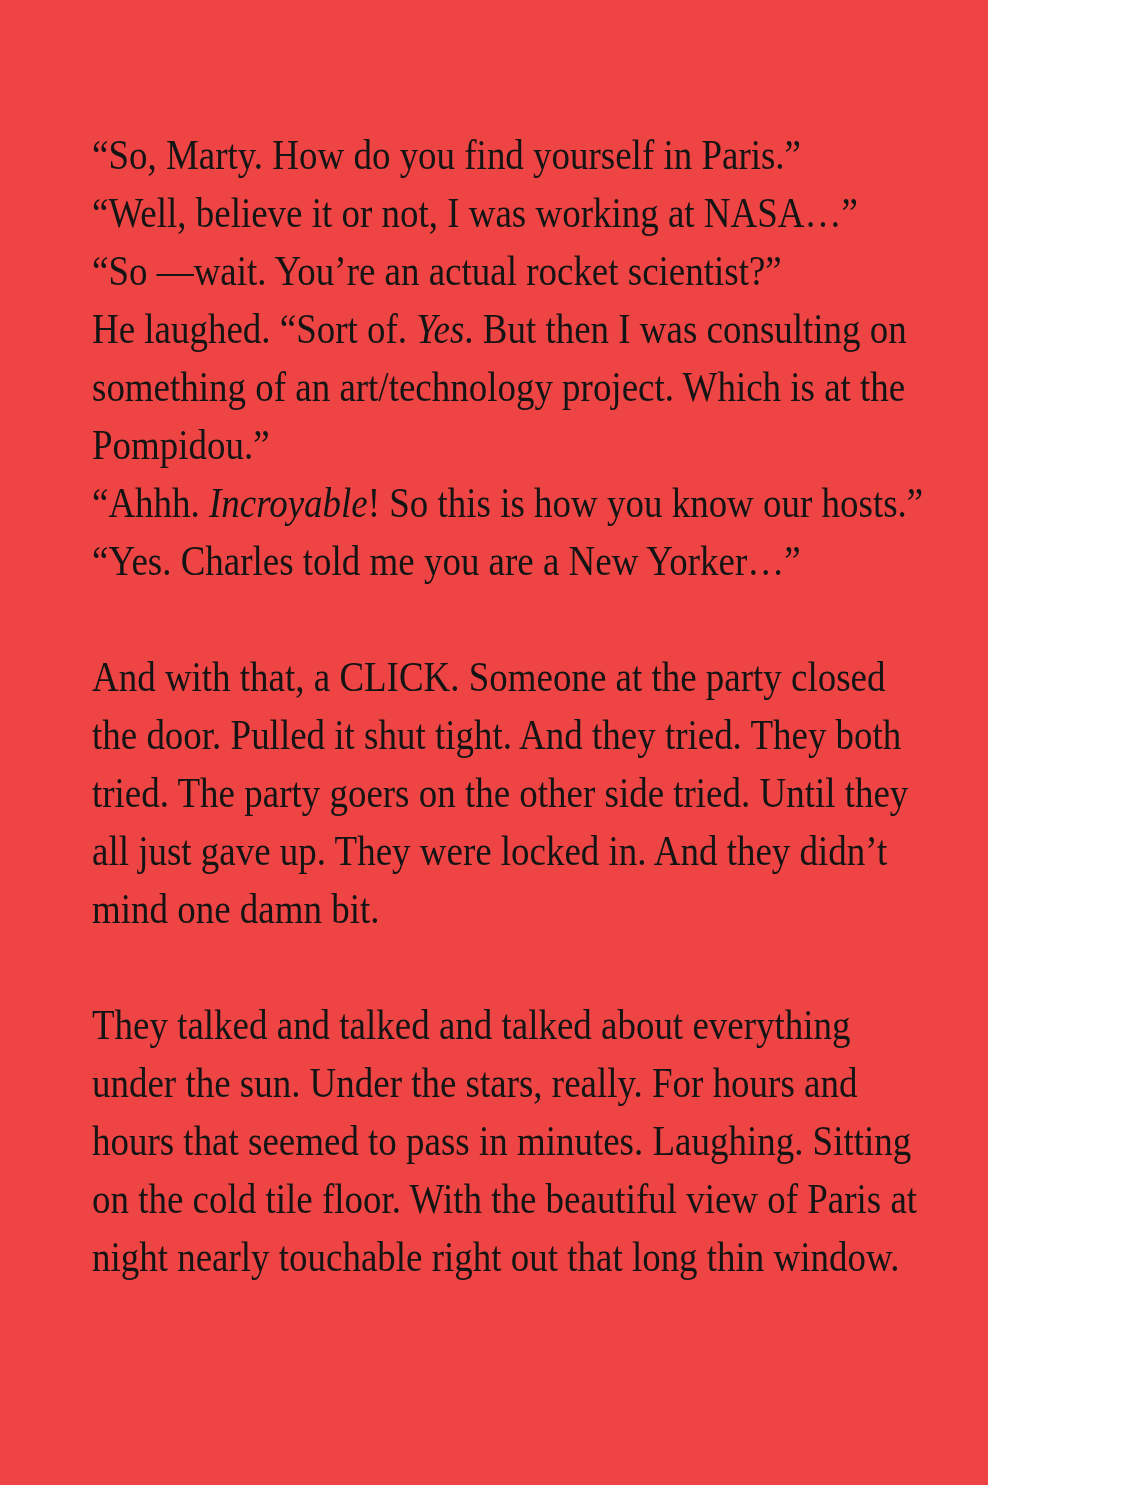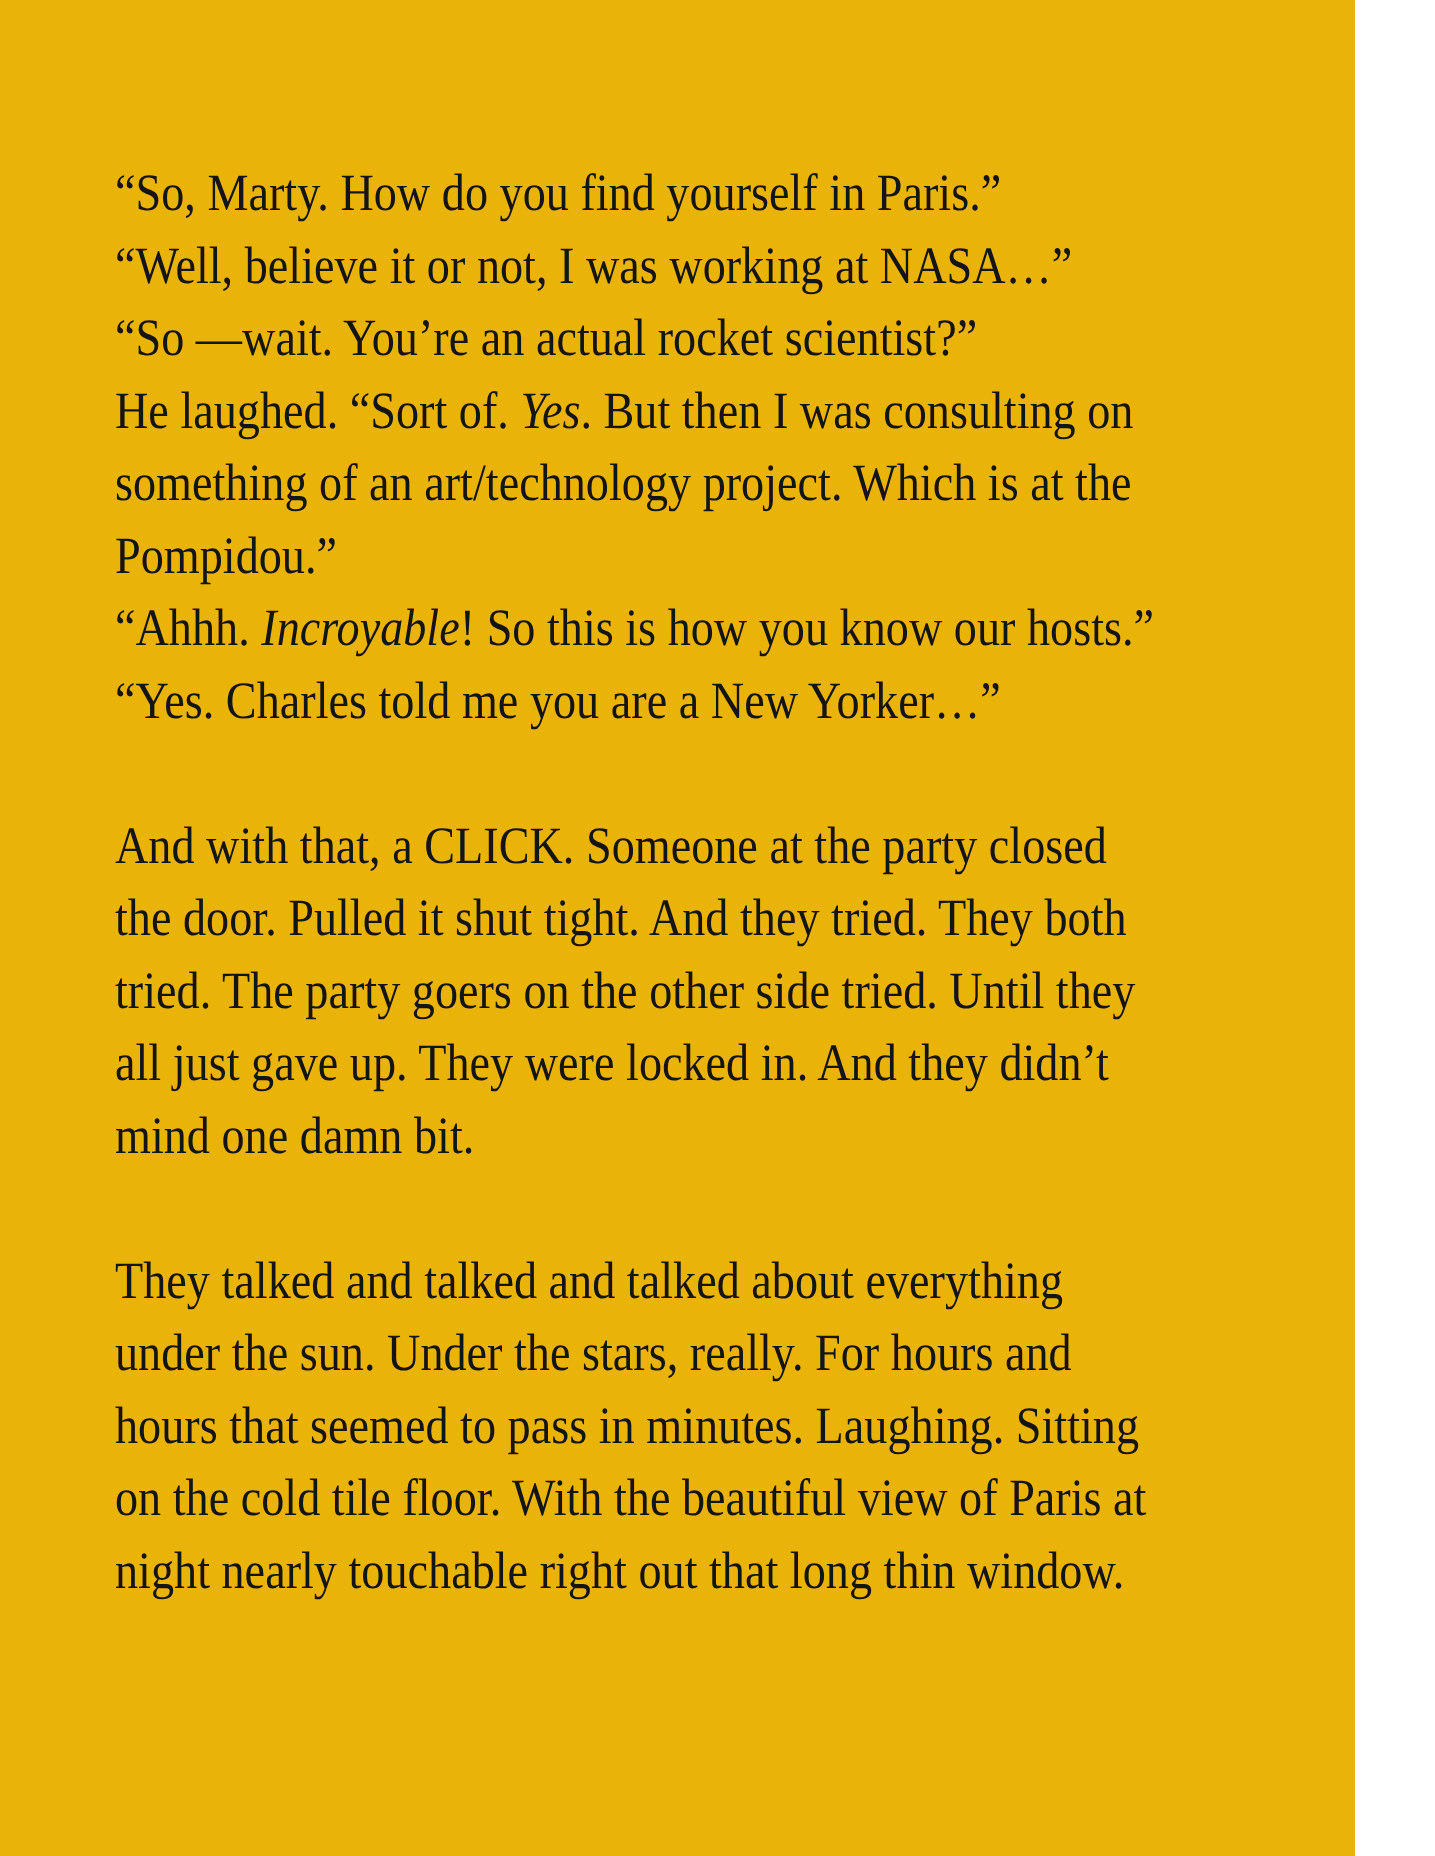--- a/index.html
+++ b/index.html
@@ -7,23 +7,23 @@
     padding: 0;
   }
   body {
     width: 1148px;
     height: 1485px;
     background: #ffffff;
     font-family: "Liberation Serif", "DejaVu Serif", serif;
   }
   .page {
     position: relative;
-    width: 1084px;
+    width: 988px;
     height: 1485px;
-    background: #eab308;
+    background: #ef4444;
     overflow: hidden;
   }
   .text-block {
     position: absolute;
     left: 92px;
     top: 126px;
     color: #141414;
     transform: scaleX(0.88);
     transform-origin: 0 0;
   }

